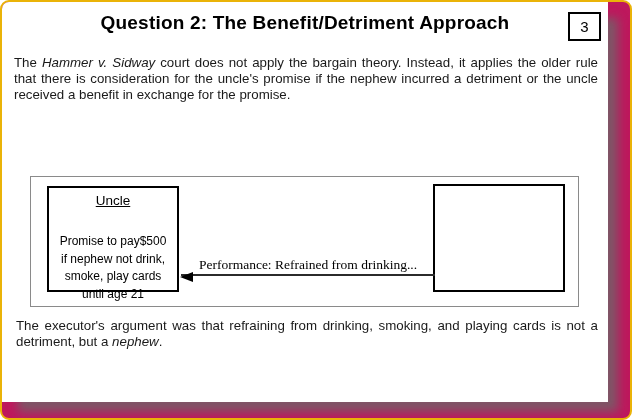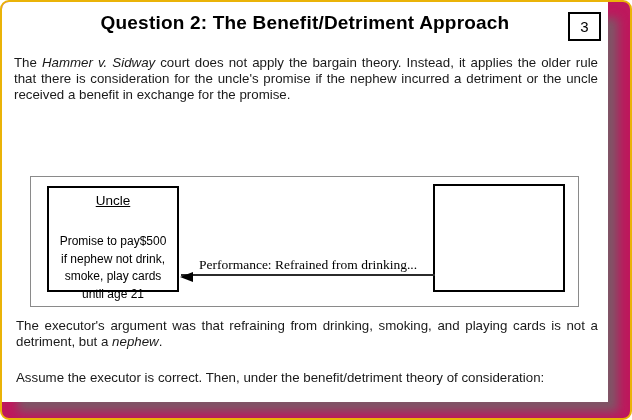--- a/index.html
+++ b/index.html
@@ -141,17 +141,16 @@
         <div class="arrow arrow-bottom">
           <div class="arrow-label">Performance: Refrained from drinking...</div>
           <div class="arrow-line"></div>
           <div class="ah ah-left"></div>
         </div>
 
       </div>
 
       <p class="body-par p3"><span>The executor's argument was that refraining from drinking, smoking, and playing cards is not a detriment, but a </span><span class="ital">nephew</span><span>.</span></p>
 
-      <p class="body-par p4">Assume the executor is correct. Then, under the benefit/detriment theory of consideration:</p>
 
     </div>
   </div>
 </div>
 
 </body></html>

